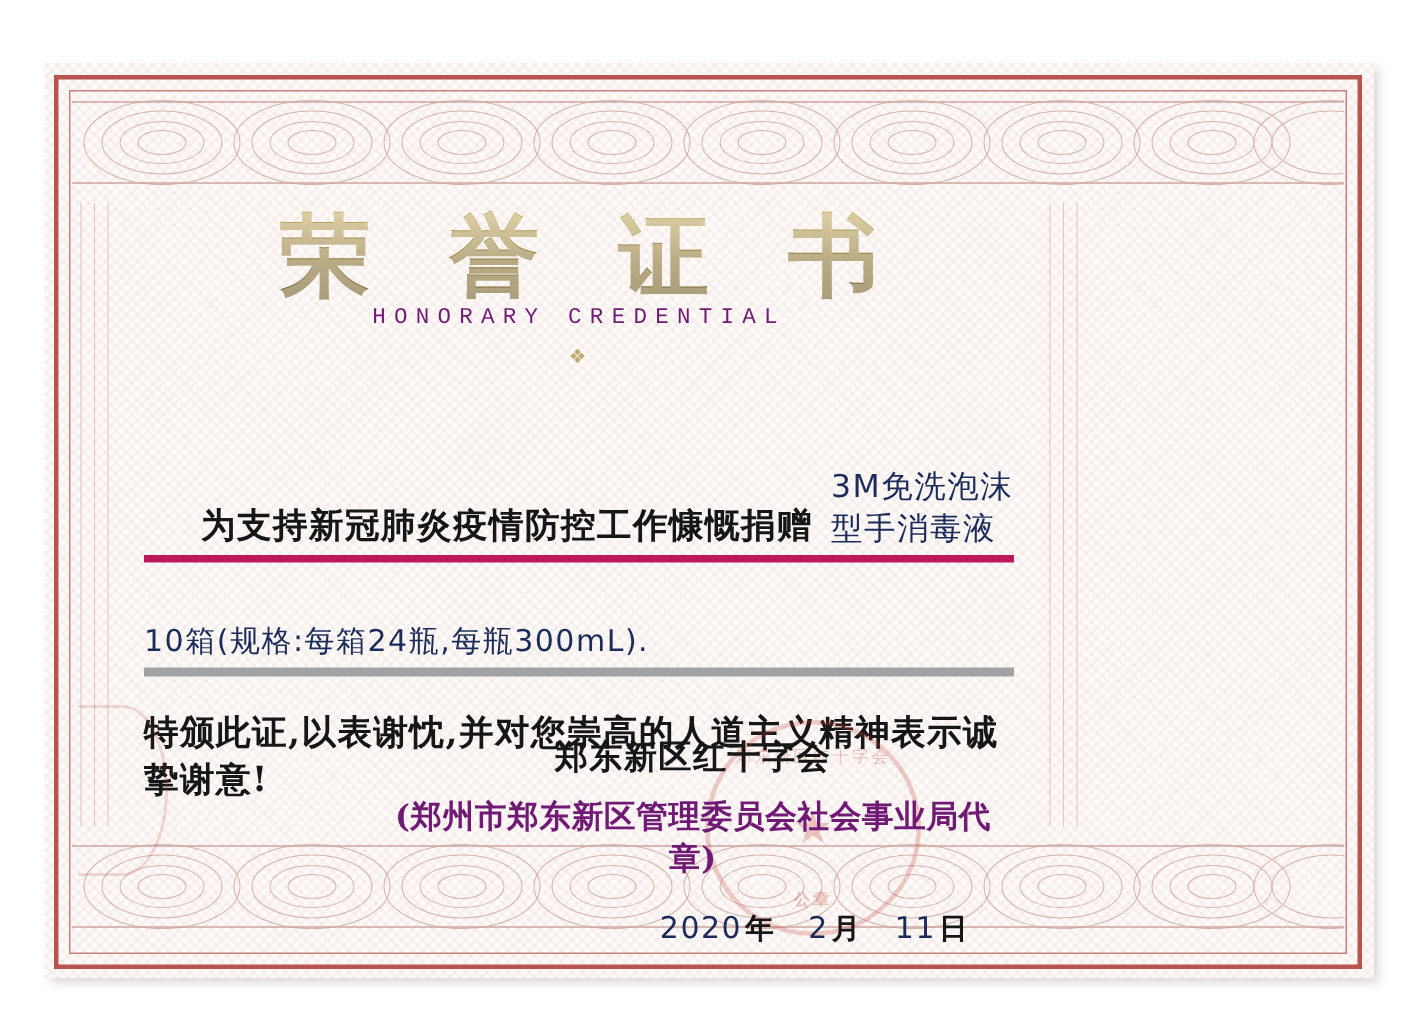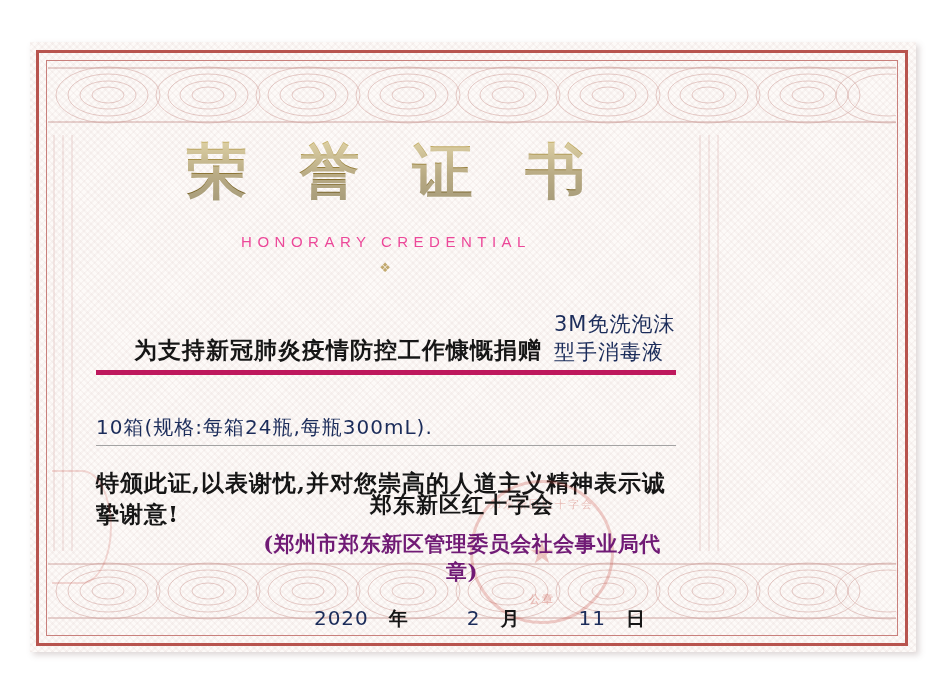--- a/index.html
+++ b/index.html
@@ -90,25 +90,25 @@
     color: #8a7a3c;
     background: linear-gradient(180deg, #c9b36a 0%, #8a7333 55%, #6d5a22 100%);
     -webkit-background-clip: text;
     background-clip: text;
     color: transparent;
     text-shadow: 0 1px 0 rgba(255,255,255,0.4);
     line-height: 1.05;
     padding-left: 16px;
   }
   .title-en {
-    margin-top: 30px;
+    margin-top: 0;
     font-size: 15px;
     letter-spacing: 5.5px;
-    color: #ec4899;
-    font-family: Liberation Sans, sans-serif;
+    color: #701a75;
+    font-family: Liberation Mono, monospace;
   }
   .title-orn {
     margin-top: 10px;
     color: #c2a96e;
     font-size: 13px;
     letter-spacing: 2px;
   }
 
   
   .body-area {
@@ -148,21 +148,21 @@
     border-bottom: 5px solid #be185d;
     padding-bottom: 4px;
     margin-top: 20px;
     width: 100%;
   }
   .row2 .printed { margin-left: 38px; white-space: nowrap; }
   .row2 .hand { margin-left: 12px; flex: 1; }
   .row3 {
     display: flex;
     align-items: flex-end;
-    border-bottom: 1px solid #a3a3a3;
+    border-bottom: 6px solid #a3a3a3;
     padding-bottom: 4px;
     margin-top: 22px;
     width: 100%;
   }
   .row3 .hand { font-size: 20px; }
   .row4 {
     margin-top: 22px;
     text-align: left;
   }
   .row4 .printed { font-size: 23px; }
@@ -188,21 +188,21 @@
     font-size: 21px;
     font-weight: bold;
     color: #701a75;
     letter-spacing: 0.5px;
   }
   .date-row {
     margin-top: 20px;
     display: flex;
     justify-content: flex-end;
     align-items: baseline;
-    gap: 20px;
+    gap: 2px;
     padding-right: 26px;
   }
   .date-row .hand { font-size: 20px; color: #1b2c5a; }
   .date-row .printed { font-size: 19px; }
   .date-gap { display: inline-block; width: 18px; }
 
   
   .seal {
     position: absolute;
     left: 470px;

